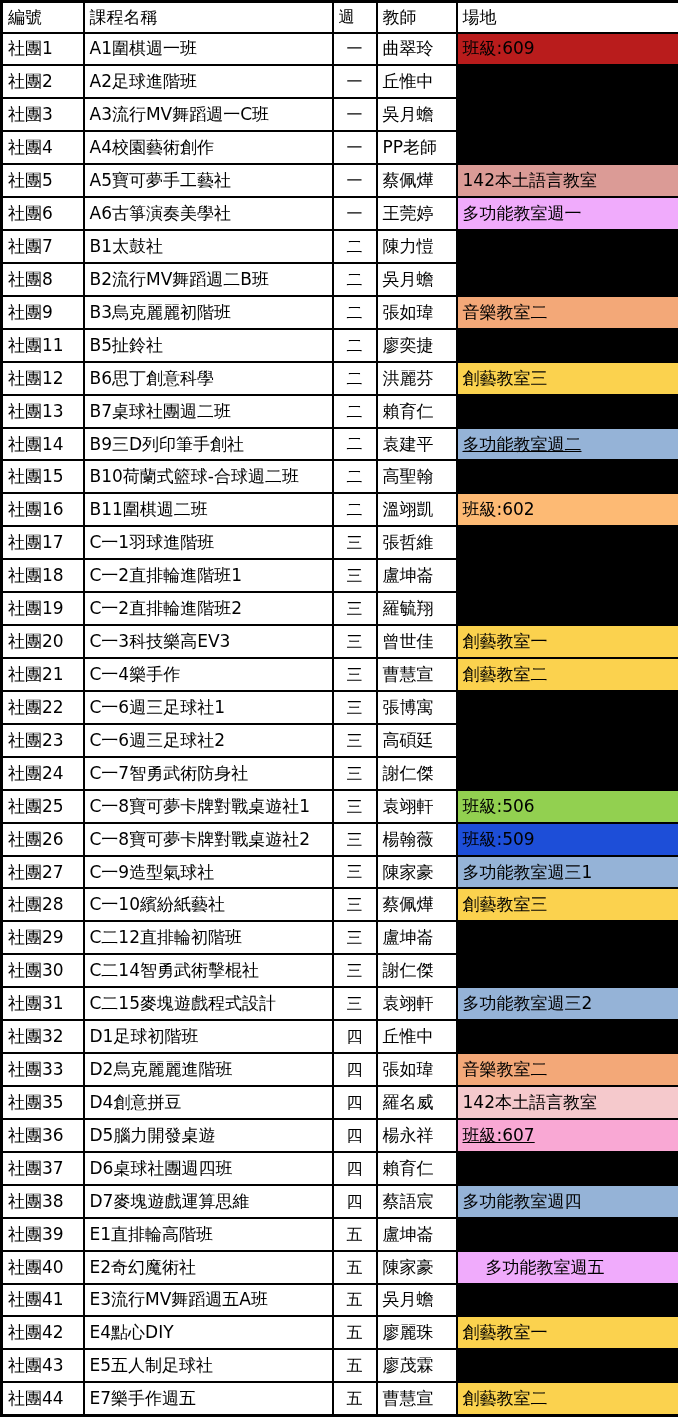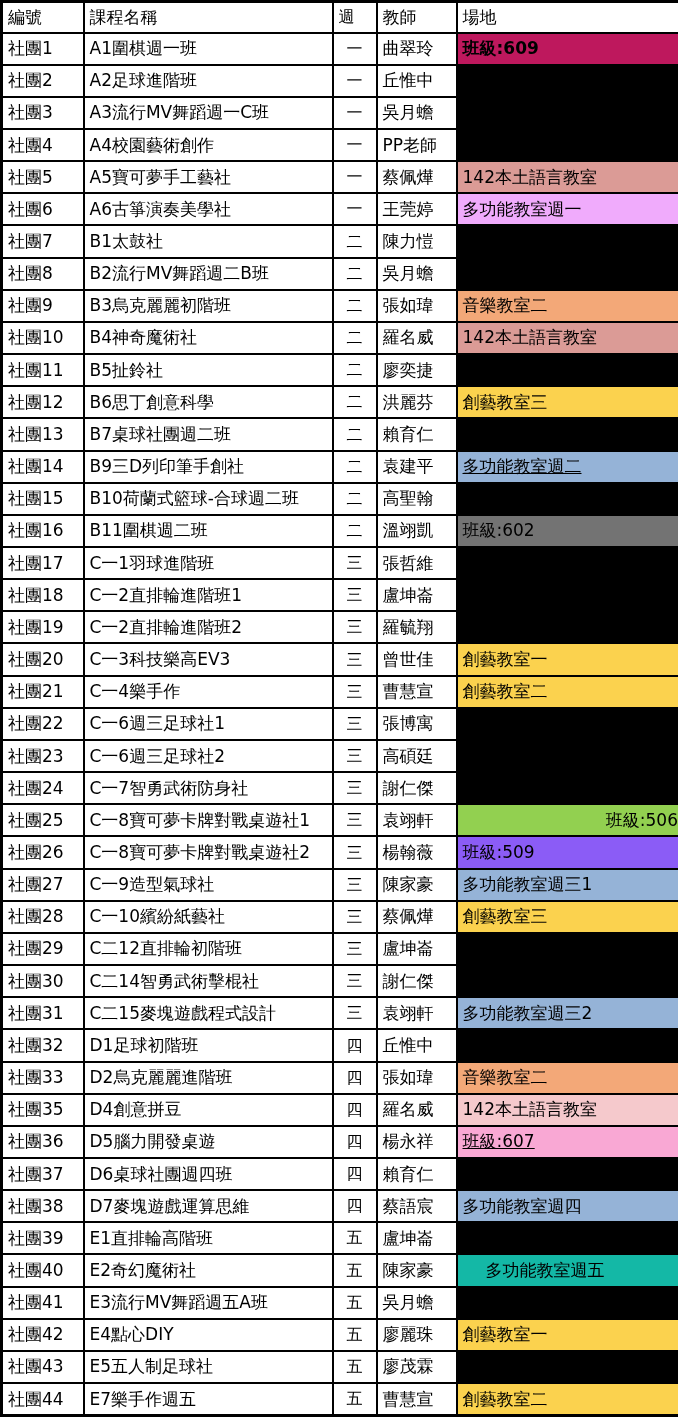--- a/index.html
+++ b/index.html
@@ -62,21 +62,21 @@
       <th>教師</th>
       <th>場地</th>
     </tr>
   </thead>
   <tbody id="table-body">
       <tr>
         <td class="id-cell">社團1</td>
         <td class="course-cell">A1圍棋週一班</td>
         <td class="week-cell">一</td>
         <td class="teacher-cell">曲翠玲</td>
-        <td class="venue-cell" style="background: #be185d; font-weight: bold;">班級:609</td>
+        <td class="venue-cell" style="background: #b91c1c;">班級:609</td>
       </tr>
       <tr>
         <td class="id-cell">社團2</td>
         <td class="course-cell">A2足球進階班</td>
         <td class="week-cell">一</td>
         <td class="teacher-cell">丘惟中</td>
         <td class="venue-cell" style="background: rgb(0, 0, 0);"></td>
       </tr>
       <tr>
         <td class="id-cell">社團3</td>
@@ -121,27 +121,20 @@
         <td class="venue-cell" style="background: rgb(0, 0, 0);"></td>
       </tr>
       <tr>
         <td class="id-cell">社團9</td>
         <td class="course-cell">B3烏克麗麗初階班</td>
         <td class="week-cell">二</td>
         <td class="teacher-cell">張如瑋</td>
         <td class="venue-cell" style="background: rgb(243, 168, 120);">音樂教室二</td>
       </tr>
       <tr>
-        <td class="id-cell">社團10</td>
-        <td class="course-cell">B4神奇魔術社</td>
-        <td class="week-cell">二</td>
-        <td class="teacher-cell">羅名威</td>
-        <td class="venue-cell" style="background: rgb(219, 155, 150);">142本土語言教室</td>
-      </tr>
-      <tr>
         <td class="id-cell">社團11</td>
         <td class="course-cell">B5扯鈴社</td>
         <td class="week-cell">二</td>
         <td class="teacher-cell">廖奕捷</td>
         <td class="venue-cell" style="background: rgb(0, 0, 0);"></td>
       </tr>
       <tr>
         <td class="id-cell">社團12</td>
         <td class="course-cell">B6思丁創意科學</td>
         <td class="week-cell">二</td>
@@ -167,21 +160,21 @@
         <td class="course-cell">B10荷蘭式籃球-合球週二班</td>
         <td class="week-cell">二</td>
         <td class="teacher-cell">高聖翰</td>
         <td class="venue-cell" style="background: rgb(0, 0, 0);"></td>
       </tr>
       <tr>
         <td class="id-cell">社團16</td>
         <td class="course-cell">B11圍棋週二班</td>
         <td class="week-cell">二</td>
         <td class="teacher-cell">溫翊凱</td>
-        <td class="venue-cell" style="background: #737373;">班級:602</td>
+        <td class="venue-cell" style="background: #fdba74;">班級:602</td>
       </tr>
       <tr>
         <td class="id-cell">社團17</td>
         <td class="course-cell">C一1羽球進階班</td>
         <td class="week-cell">三</td>
         <td class="teacher-cell">張哲維</td>
         <td class="venue-cell" style="background: rgb(0, 0, 0);"></td>
       </tr>
       <tr>
         <td class="id-cell">社團18</td>
@@ -230,28 +223,28 @@
         <td class="course-cell">C一7智勇武術防身社</td>
         <td class="week-cell">三</td>
         <td class="teacher-cell">謝仁傑</td>
         <td class="venue-cell" style="background: rgb(0, 0, 0);"></td>
       </tr>
       <tr>
         <td class="id-cell">社團25</td>
         <td class="course-cell">C一8寶可夢卡牌對戰桌遊社1</td>
         <td class="week-cell">三</td>
         <td class="teacher-cell">袁翊軒</td>
-        <td class="venue-cell" style="background: rgb(146, 208, 80); text-align: right;">班級:506</td>
+        <td class="venue-cell" style="background: rgb(146, 208, 80);">班級:506</td>
       </tr>
       <tr>
         <td class="id-cell">社團26</td>
         <td class="course-cell">C一8寶可夢卡牌對戰桌遊社2</td>
         <td class="week-cell">三</td>
         <td class="teacher-cell">楊翰薇</td>
-        <td class="venue-cell" style="background: #8b5cf6;">班級:509</td>
+        <td class="venue-cell" style="background: #1d4ed8;">班級:509</td>
       </tr>
       <tr>
         <td class="id-cell">社團27</td>
         <td class="course-cell">C一9造型氣球社</td>
         <td class="week-cell">三</td>
         <td class="teacher-cell">陳家豪</td>
         <td class="venue-cell" style="background: rgb(149, 179, 215);">多功能教室週三1</td>
       </tr>
       <tr>
         <td class="id-cell">社團28</td>
@@ -328,21 +321,21 @@
         <td class="course-cell">E1直排輪高階班</td>
         <td class="week-cell">五</td>
         <td class="teacher-cell">盧坤崙</td>
         <td class="venue-cell" style="background: rgb(0, 0, 0);"></td>
       </tr>
       <tr>
         <td class="id-cell">社團40</td>
         <td class="course-cell">E2奇幻魔術社</td>
         <td class="week-cell">五</td>
         <td class="teacher-cell">陳家豪</td>
-        <td class="venue-cell" style="background: #14b8a6; padding-left: 28px;">多功能教室週五</td>
+        <td class="venue-cell" style="background: #f0abfc; padding-left: 28px;">多功能教室週五</td>
       </tr>
       <tr>
         <td class="id-cell">社團41</td>
         <td class="course-cell">E3流行MV舞蹈週五A班</td>
         <td class="week-cell">五</td>
         <td class="teacher-cell">吳月蟾</td>
         <td class="venue-cell" style="background: rgb(0, 0, 0);"></td>
       </tr>
       <tr>
         <td class="id-cell">社團42</td>

